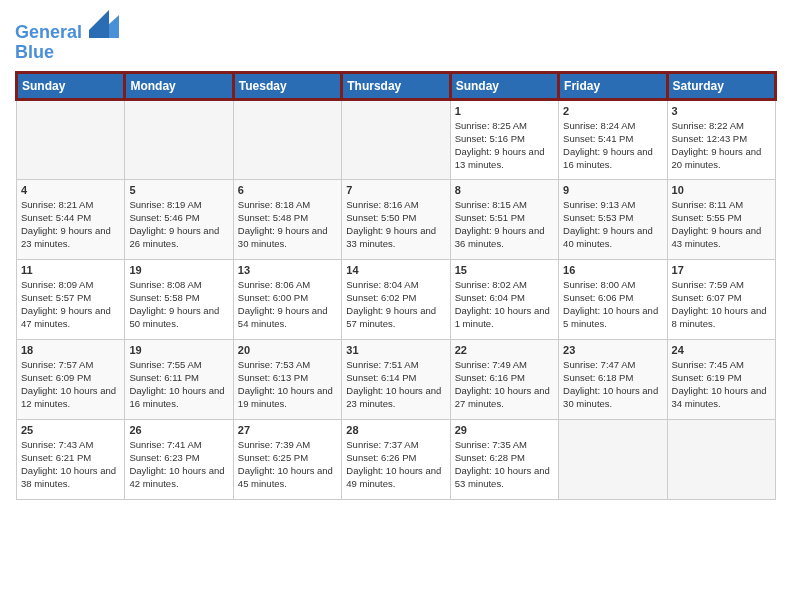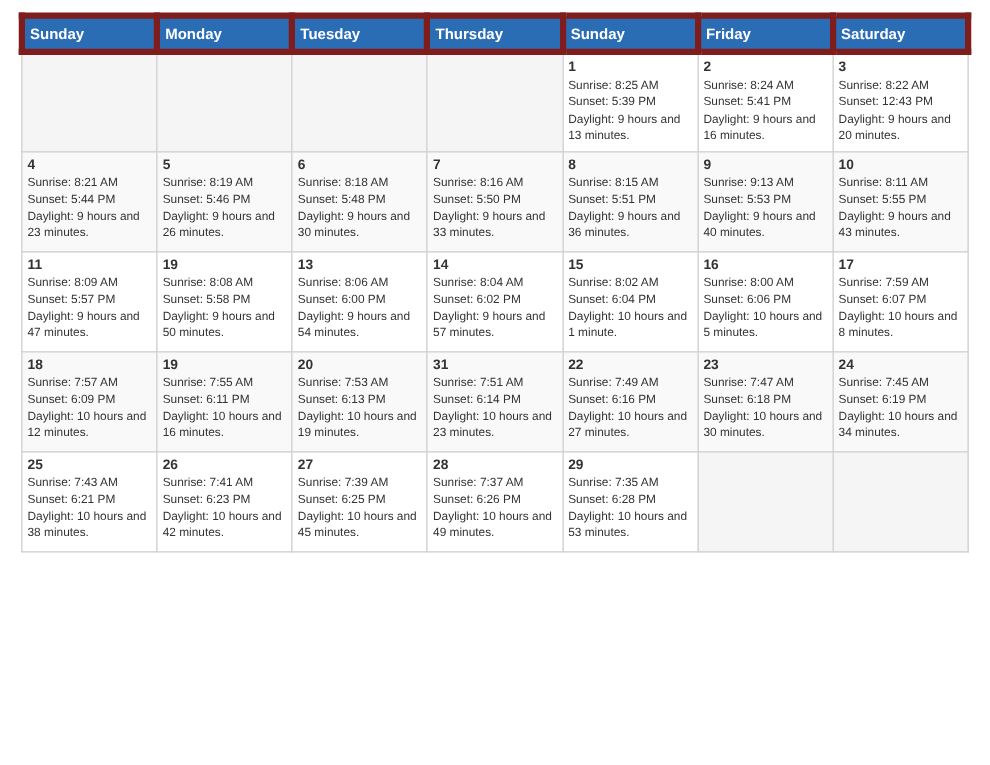--- a/index.html
+++ b/index.html
@@ -55,21 +55,21 @@
       border-collapse: collapse;
       table-layout: fixed;
     }
     thead tr th {
       background-color: #2a6db5;
       color: #fff;
       font-size: 12px;
       font-weight: bold;
       padding: 5px 4px;
       text-align: left;
-      border: 5px solid #7f1d1d;
+      border: 3px solid #7f1d1d;
     }
     tbody tr td {
       border: 1px solid #ccc;
       vertical-align: top;
       padding: 4px 4px;
       font-size: 10px;
       color: #333;
       height: 80px;
       background: #fff;
     }
@@ -88,20 +88,38 @@
       color: #333;
     }
     .empty-cell {
       background: #f5f5f5 !important;
     }
   </style>
 </head>
 <body>
 
 <div class="container">
+  <div class="header">
+    <div class="logo">
+      <div>
+        <div class="logo-text">
+          <span>General</span>
+          <svg class="logo-icon" viewBox="0 0 30 28">
+            <polygon points="5,28 30,5 30,28" fill="#4a90d9"></polygon>
+            <polygon points="0,20 20,0 20,28 0,28" fill="#2a6db5"></polygon>
+          </svg>
+        </div>
+        <div class="logo-text" style="color:#4a90d9;">Blue</div>
+      </div>
+    </div>
+    <div class="title-block">
+      <div class="month-title"></div>
+      <div class="location"></div>
+    </div>
+  </div>
 
   <table>
     <thead>
       <tr>
       <th>Sunday</th>
           <th>Monday</th>
           <th>Tuesday</th>
           <th>Thursday</th>
           <th>Sunday</th>
           <th>Friday</th>
@@ -110,21 +128,21 @@
     </thead>
     <tbody id="calendar-body">
     <tr>
           <td class="empty-cell"></td>
           <td class="empty-cell"></td>
           <td class="empty-cell"></td>
           <td class="empty-cell"></td>
           <td>
             <span class="day-number">1</span>
             <div class="day-info">Sunrise: 8:25 AM
-Sunset: 5:39 PM
+Sunset: 5:16 PM
 Daylight: 9 hours
 and 13 minutes.</div>
           </td>
           <td>
             <span class="day-number">2</span>
             <div class="day-info">Sunrise: 8:24 AM
 Sunset: 5:41 PM
 Daylight: 9 hours
 and 16 minutes.</div>
           </td>

